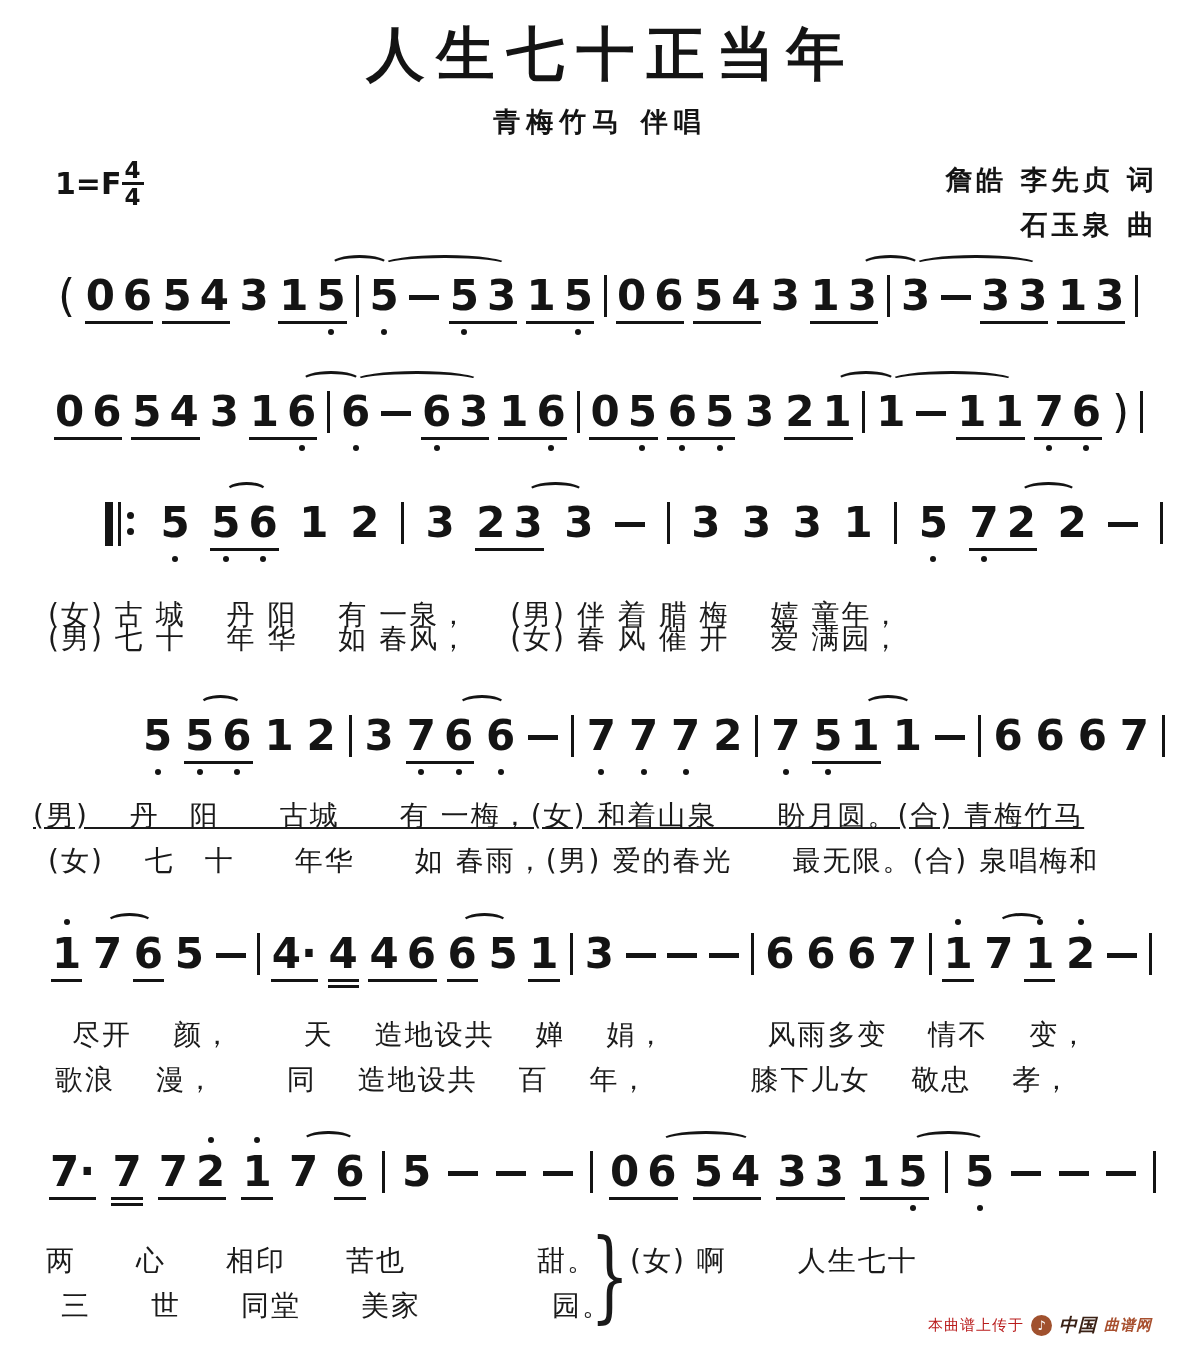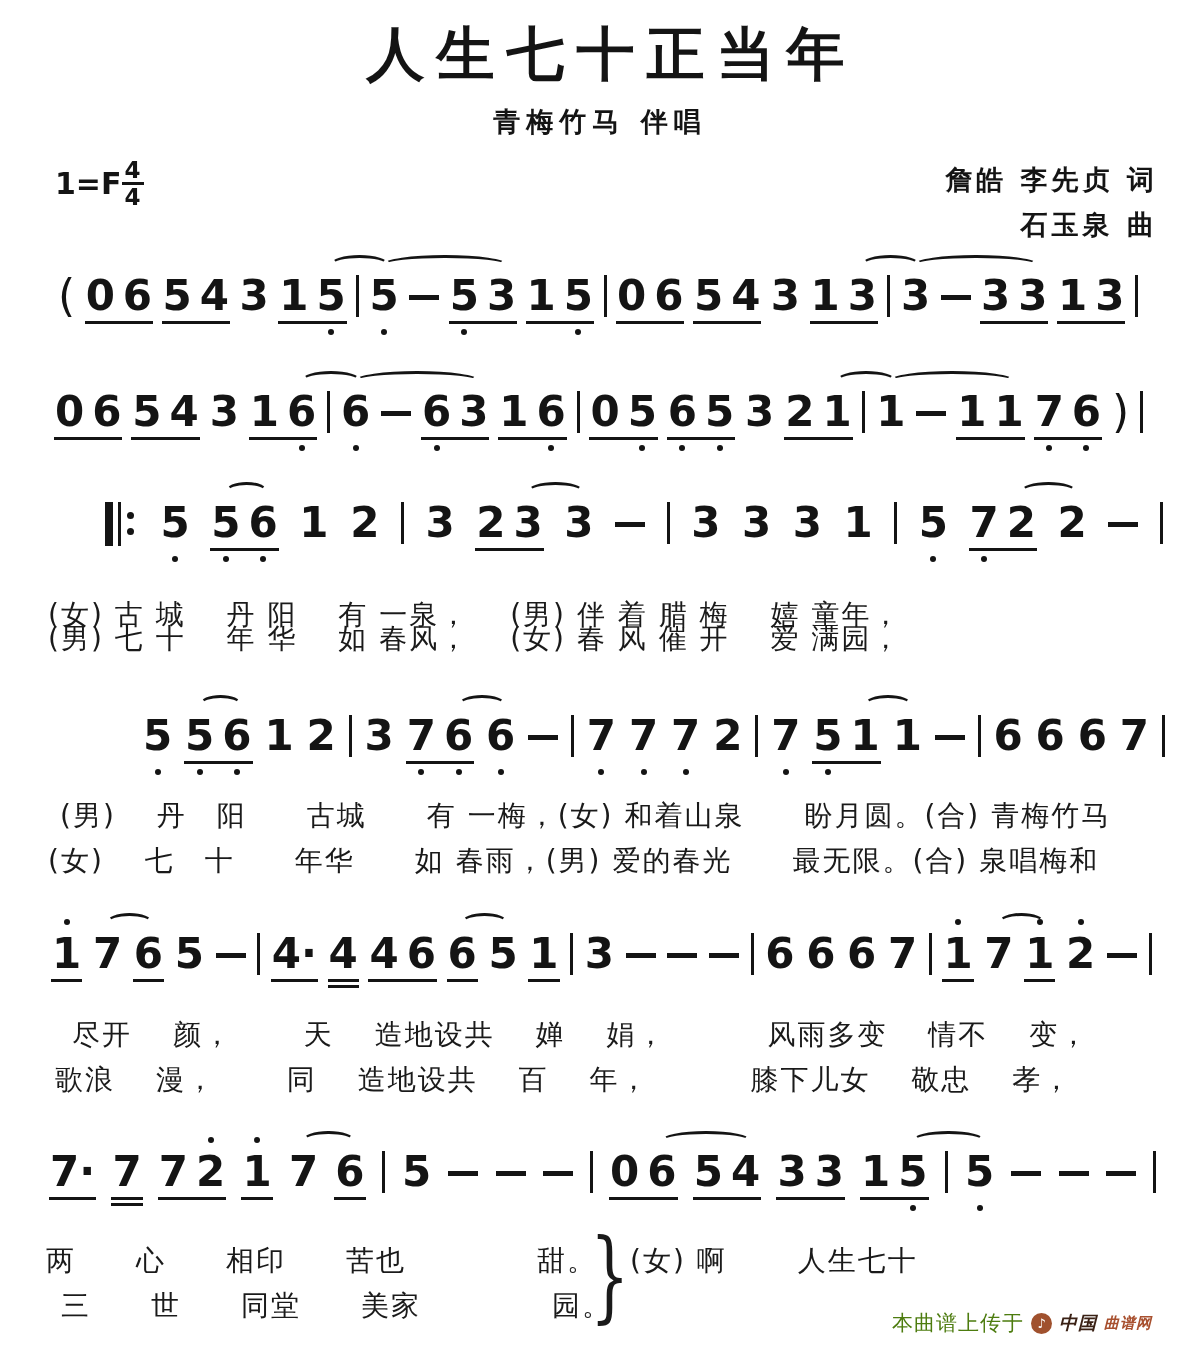--- a/index.html
+++ b/index.html
@@ -46,33 +46,33 @@
   .rcol{display:inline-flex;flex-direction:column;gap:9px;margin-left:1px;}
   .rcol i{width:7px;height:7px;background:#141414;border-radius:50%;}
   .arc{position:absolute;top:-17px;height:15px;border-top:3px solid #141414;
        border-left:2px solid transparent;border-right:2px solid transparent;
        border-radius:50% 50% 0 0;}
 
   
   .lyr{position:absolute;font-size:28px;white-space:pre;letter-spacing:2px;color:#1a1a1a;font-weight:500;}
   .ly1{top:576px;left:48px;margin-top:20px;}
   .ly2{top:620px;left:48px;}
-  .ly3{top:797px;left:60px;}
+  .ly3{top:797px;left:33px;text-decoration:underline;}
   .ly4{top:842px;left:48px;}
   .ly5{top:1016px;left:72px;}
   .ly6{top:1061px;left:55px;}
   .ly7{top:1242px;left:46px;}
   .ly7b{top:1242px;left:630px;}
   .ly8{top:1287px;left:46px;margin-left:15px;}
   .brace{position:absolute;top:1226px;left:578px;font-size:100px;font-weight:300;line-height:1;
          transform:scaleX(0.62);font-family:"DejaVu Serif",serif;color:#1a1a1a;}
 
   
   .footer{position:absolute;right:48px;bottom:10px;display:flex;align-items:center;gap:7px;}
-  .f-pre{font-size:21px;color:#4d7c0f;letter-spacing:1px;}
+  .f-pre{font-size:15px;color:#b91c1c;letter-spacing:1px;}
   .f-logo{width:21px;height:21px;border-radius:50%;background:#a0512e;color:#ffffff;
           display:flex;align-items:center;justify-content:center;font-size:13px;font-weight:bold;}
   .f-cn{font-size:18px;font-weight:bold;font-style:italic;color:#3a2115;letter-spacing:1px;}
   .f-site{font-size:15px;font-weight:bold;font-style:italic;color:#a8502f;letter-spacing:1px;}
 </style>
 </head>
 <body>
 
 <div class="abs title">人生七十正当年</div>
 <div class="abs subtitle">青梅竹马 伴唱</div>

